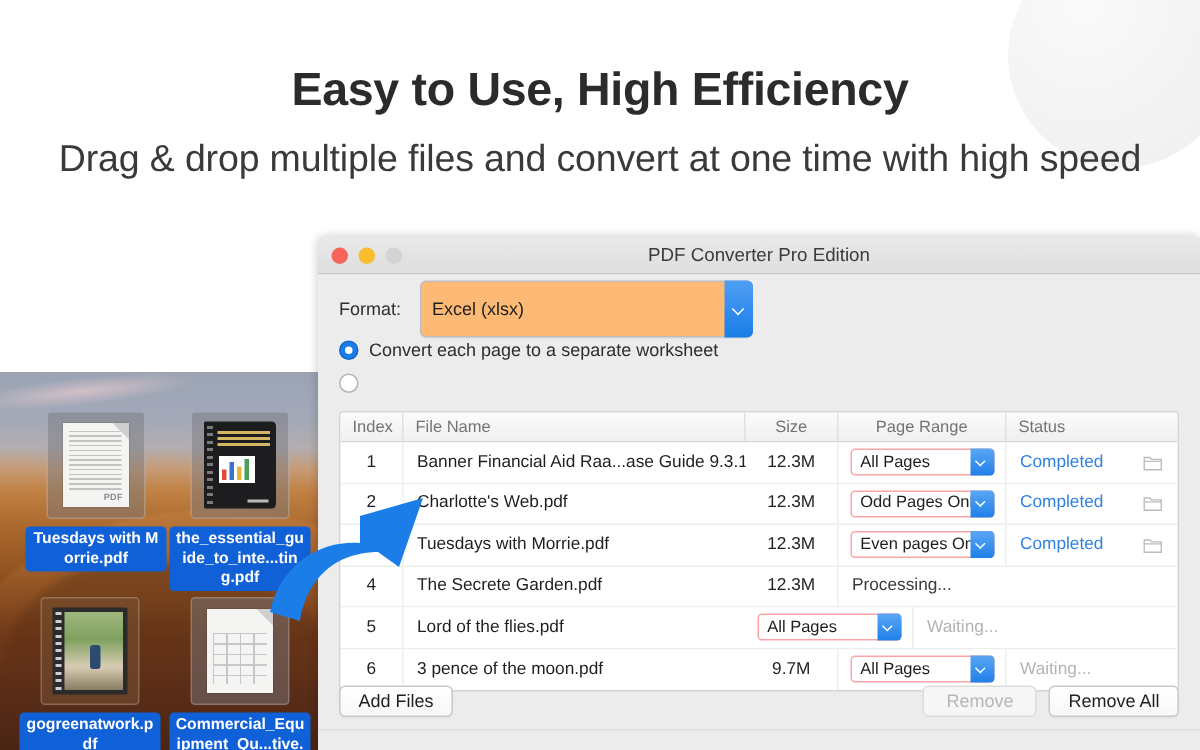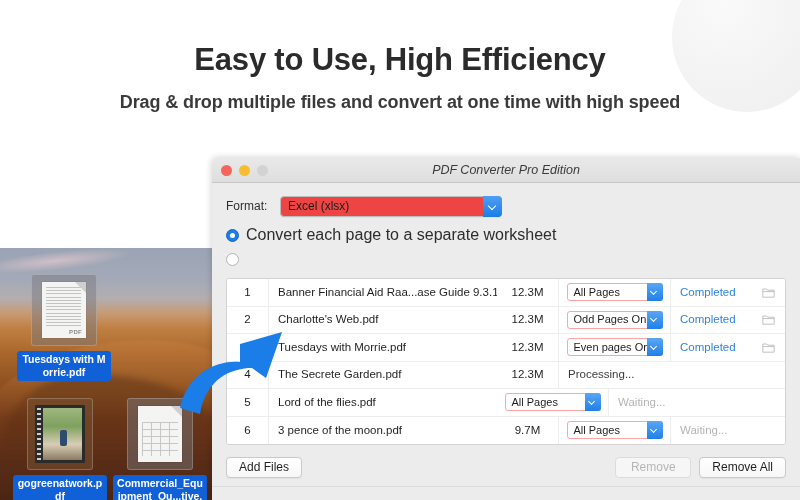--- a/index.html
+++ b/index.html
@@ -25,22 +25,22 @@
   .hero { position: absolute; top: 0; left: 0; width: 800px; text-align: center; }
   .hero-title {
     margin-top: 42px;
     font-size: 31px;
     font-weight: bold;
     color: #2b2b2b;
     letter-spacing: -0.2px;
   }
   .hero-sub {
     margin-top: 14px;
-    font-size: 18px;
-    font-weight: bold;
+    font-size: 25px;
+    font-weight: normal;
     color: #3a3a3a;
     letter-spacing: -0.1px;
   }
 
   
   .desktop {
     position: absolute;
     left: 0; top: 248px;
     width: 213px; height: 252px;
     overflow: hidden;
@@ -197,31 +197,31 @@
     position: relative;
     border-top-left-radius: 7px;
   }
   .lights { display: flex; gap: 7px; padding-left: 9px; }
   .light { width: 11px; height: 11px; border-radius: 50%; }
   .l-red { background: #f6655a; }
   .l-yel { background: #f9bd2e; }
   .l-gry { background: #d3d3d3; }
   .win-title {
     position: absolute; left: 0; right: 0; text-align: center;
-    font-size: 12.5px; color: #3b3b3b; font-style: italic;
+    font-size: 12.5px; color: #3b3b3b;
   }
 
   .winbody { padding: 12px 14px 0 14px; }
 
   .format-row { display: flex; align-items: center; height: 22px; }
   .format-label { font-size: 12px; color: #2f2f2f; width: 54px; }
   .combo {
     position: relative;
-    width: 222px; height: 21px;
-    background: #ef4444;
+    width: 222px; height: 38px;
+    background: #fdba74;
     border: 1px solid #bdbdbd;
     border-radius: 4px;
     display: flex; align-items: center;
     box-shadow: 0 1px 0 rgba(0,0,0,.04);
   }
   .combo span.val { font-size: 12px; color: #1d1d1d; padding-left: 7px; }
   .combo .btn {
     position: absolute; right: -1px; top: -1px; bottom: -1px;
     width: 19px;
     background: linear-gradient(to bottom, #4f9ef3, #1a7de8);
@@ -240,21 +240,21 @@
   .radio {
     width: 13px; height: 13px; border-radius: 50%;
     border: 1px solid #b4b4b4;
     background: #fff;
     margin-right: 7px;
     display:flex; align-items:center; justify-content:center;
     flex: none;
   }
   .radio.on { background: #1a7de8; border-color: #1568c9; }
   .radio.on::after { content:""; width:5px; height:5px; border-radius:50%; background:#fff; }
-  .radio-label { font-size: 16px; color: #2d2d2d; }
+  .radio-label { font-size: 12px; color: #2d2d2d; }
 
   
   .table {
     margin-top: 12px;
     margin-left: 0;
     width: 560px;
     background: #fff;
     border: 1px solid #d3d3d3;
     border-radius: 3px;
     overflow: hidden;
@@ -366,20 +366,36 @@
     <div class="file-icon" style="left:16px; top:26px;">
       <div class="thumb">
         <div class="paper folded">
           <div class="lines"></div>
           <div class="pdftag">PDF</div>
         </div>
       </div>
       <div class="fname">Tuesdays with Morrie.pdf</div>
     </div>
 
+    <div class="file-icon" style="left:112px; top:26px;">
+      <div class="thumb">
+        <div class="book">
+          <div class="spine"></div>
+          <div class="btitle"></div>
+          <div class="chart">
+            <i style="left:2px;  height:7px;  background:#e24b3c;"></i>
+            <i style="left:7px;  height:12px; background:#3a73c8;"></i>
+            <i style="left:12px; height:9px;  background:#e8b53a;"></i>
+            <i style="left:17px; height:14px; background:#4aa05a;"></i>
+          </div>
+          <div class="bfoot"></div>
+        </div>
+      </div>
+      <div class="fname">the_essential_guide_to_inte...ting.pdf</div>
+    </div>
 
     <div class="file-icon" style="left:12px; top:150px;">
       <div class="thumb warm">
         <div class="photo">
           <div class="ring"></div>
           <div class="img">
               <div class="person"></div>
             </div>
         </div>
       </div>
@@ -421,20 +437,27 @@
 
       <div class="radio-row">
         <div class="radio on"></div>
         <div class="radio-label">Convert each page to a separate worksheet</div>
       </div>
       <div class="radio-row">
         <div class="radio"></div>
       </div>
 
       <div class="table">
+        <div class="thead">
+          <div class="th c-index">Index</div>
+          <div class="th c-name">File Name</div>
+          <div class="th c-size">Size</div>
+          <div class="th c-range">Page Range</div>
+          <div class="th c-status">Status</div>
+        </div>
         <div id="tbody">
             <div class="trow">
               <div class="td c-index">1</div>
               <div class="td c-name">Banner Financial Aid Raa...ase Guide 9.3.1 p.pdf</div>
               <div class="td c-size">12.3M</div>
               <div class="td c-range">
                 <div class="cell-combo">
                   <span class="v">All Pages</span>
                   <div class="btn">
                     <span class="chev"></span>

